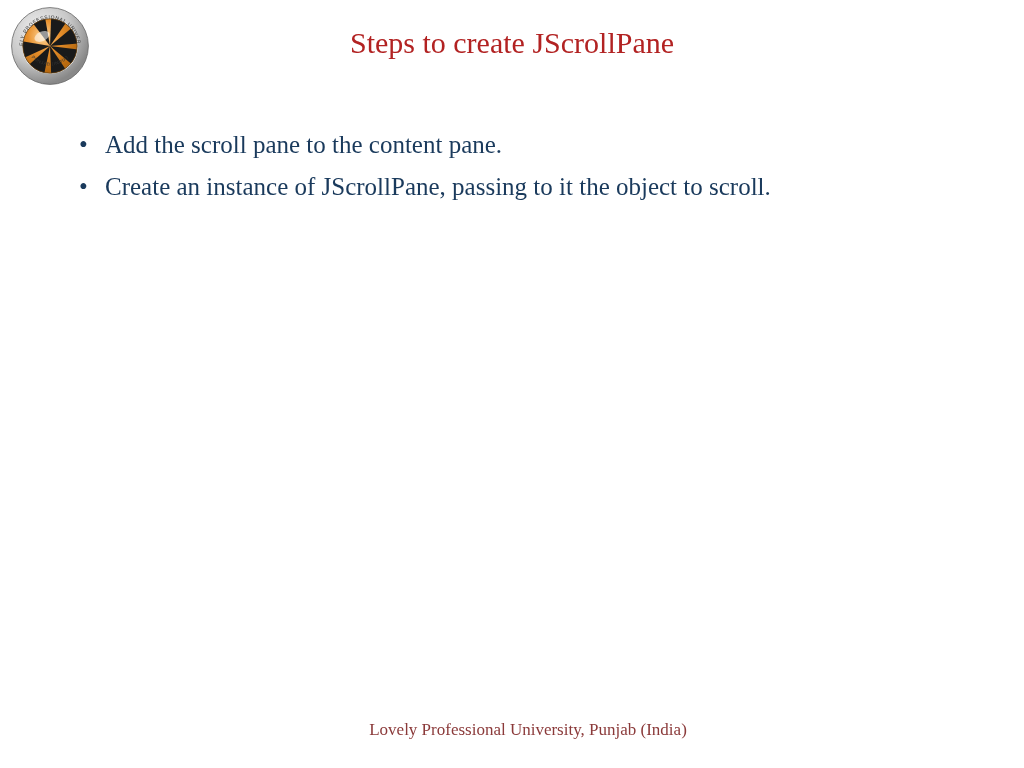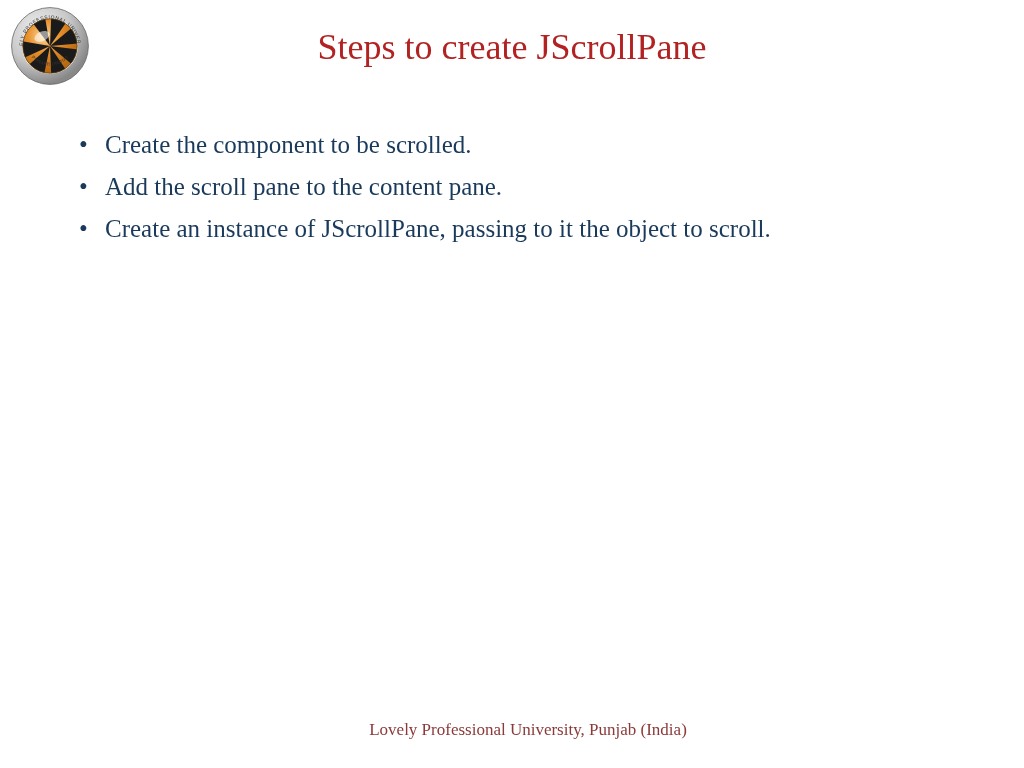--- a/index.html
+++ b/index.html
@@ -21,21 +21,21 @@
       left: 10px;
       width: 80px;
       height: 80px;
     }
     .title {
       position: absolute;
       top: 26px;
       left: 0;
       width: 100%;
       text-align: center;
-      font-size: 36px;
+      font-size: 30px;
       color: #b22222;
       font-weight: normal;
     }
     .content {
       position: absolute;
       top: 125px;
       left: 75px;
       right: 60px;
     }
     .content ul {
@@ -109,19 +109,18 @@
     <text font-size="5.8" fill="#333" font-family="Arial, sans-serif" letter-spacing="0.6">
       <textPath href="#botarc" startOffset="50%" text-anchor="middle">PUNJAB (INDIA)</textPath>
     </text>
   </svg>
 </div>
 
 <h1 class="title">Steps to create JScrollPane</h1>
 
 <div class="content">
   <ul>
-    <li>Create the component to be scrolled.</li>
     <li>Add the scroll pane to the content pane.</li>
     <li>Create an instance of JScrollPane, passing to it the object to scroll.</li>
   </ul>
 </div>
 
 <div class="footer">Lovely Professional University, Punjab (India)</div>
 
 </body></html>

